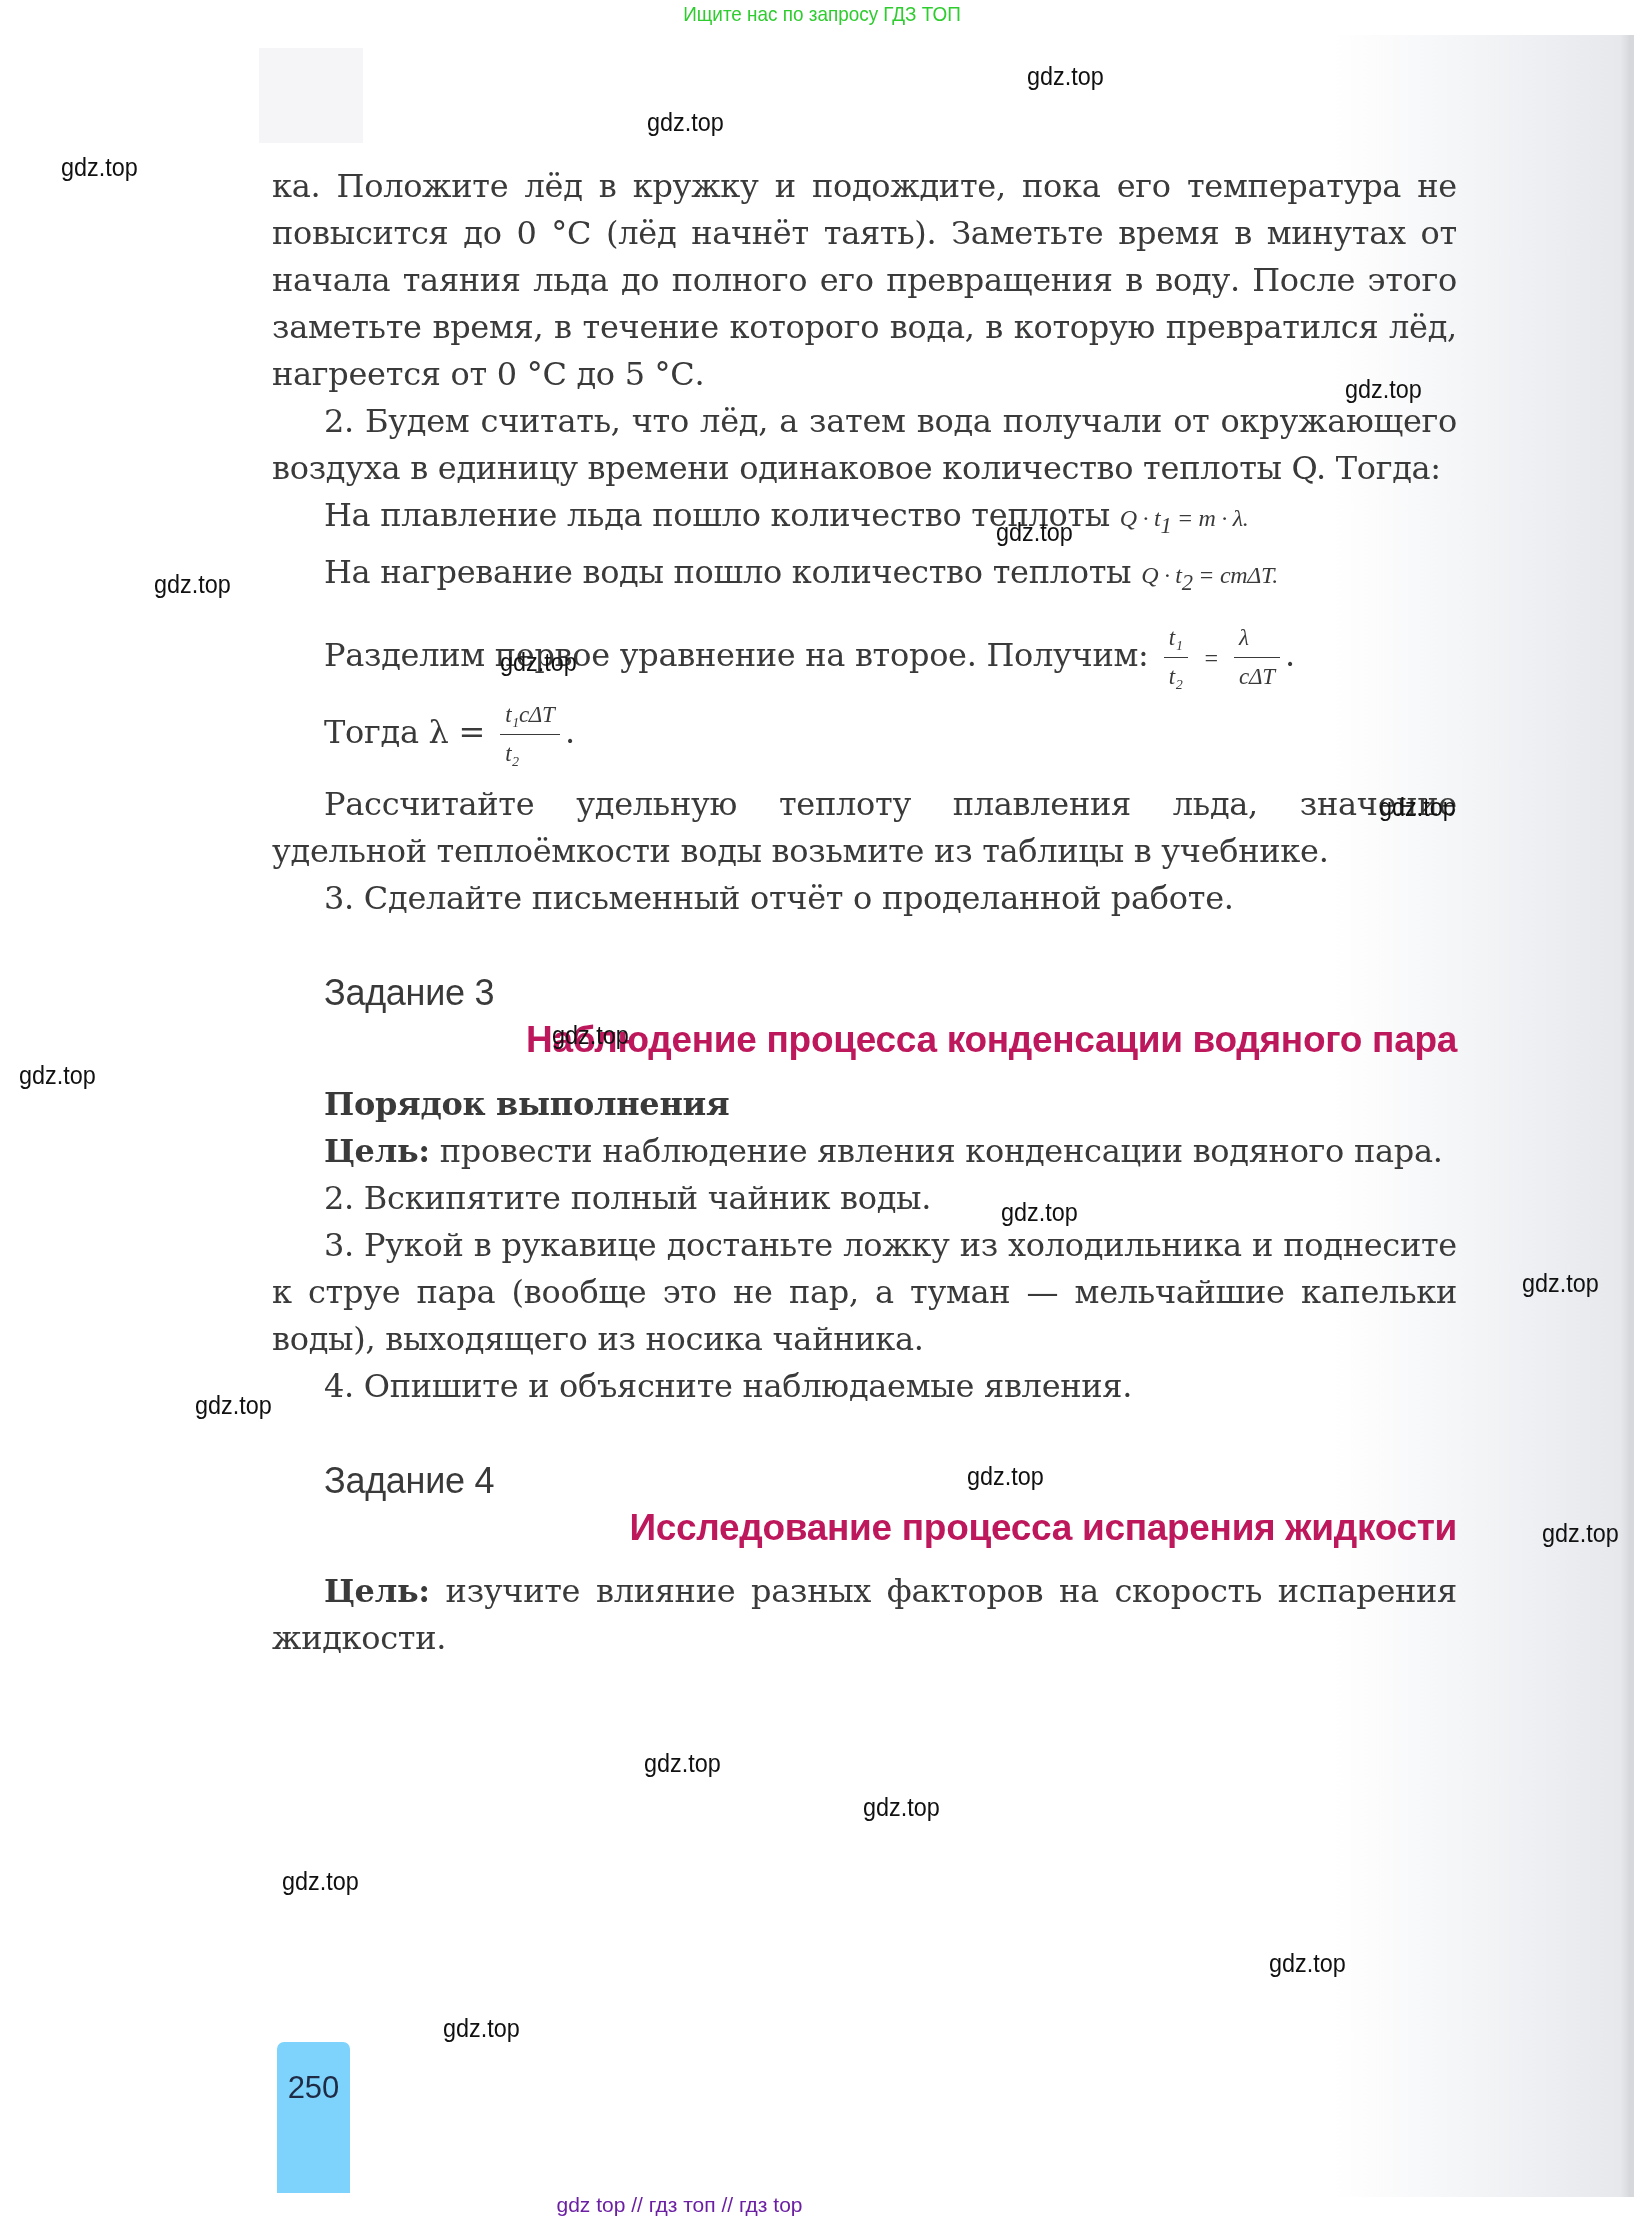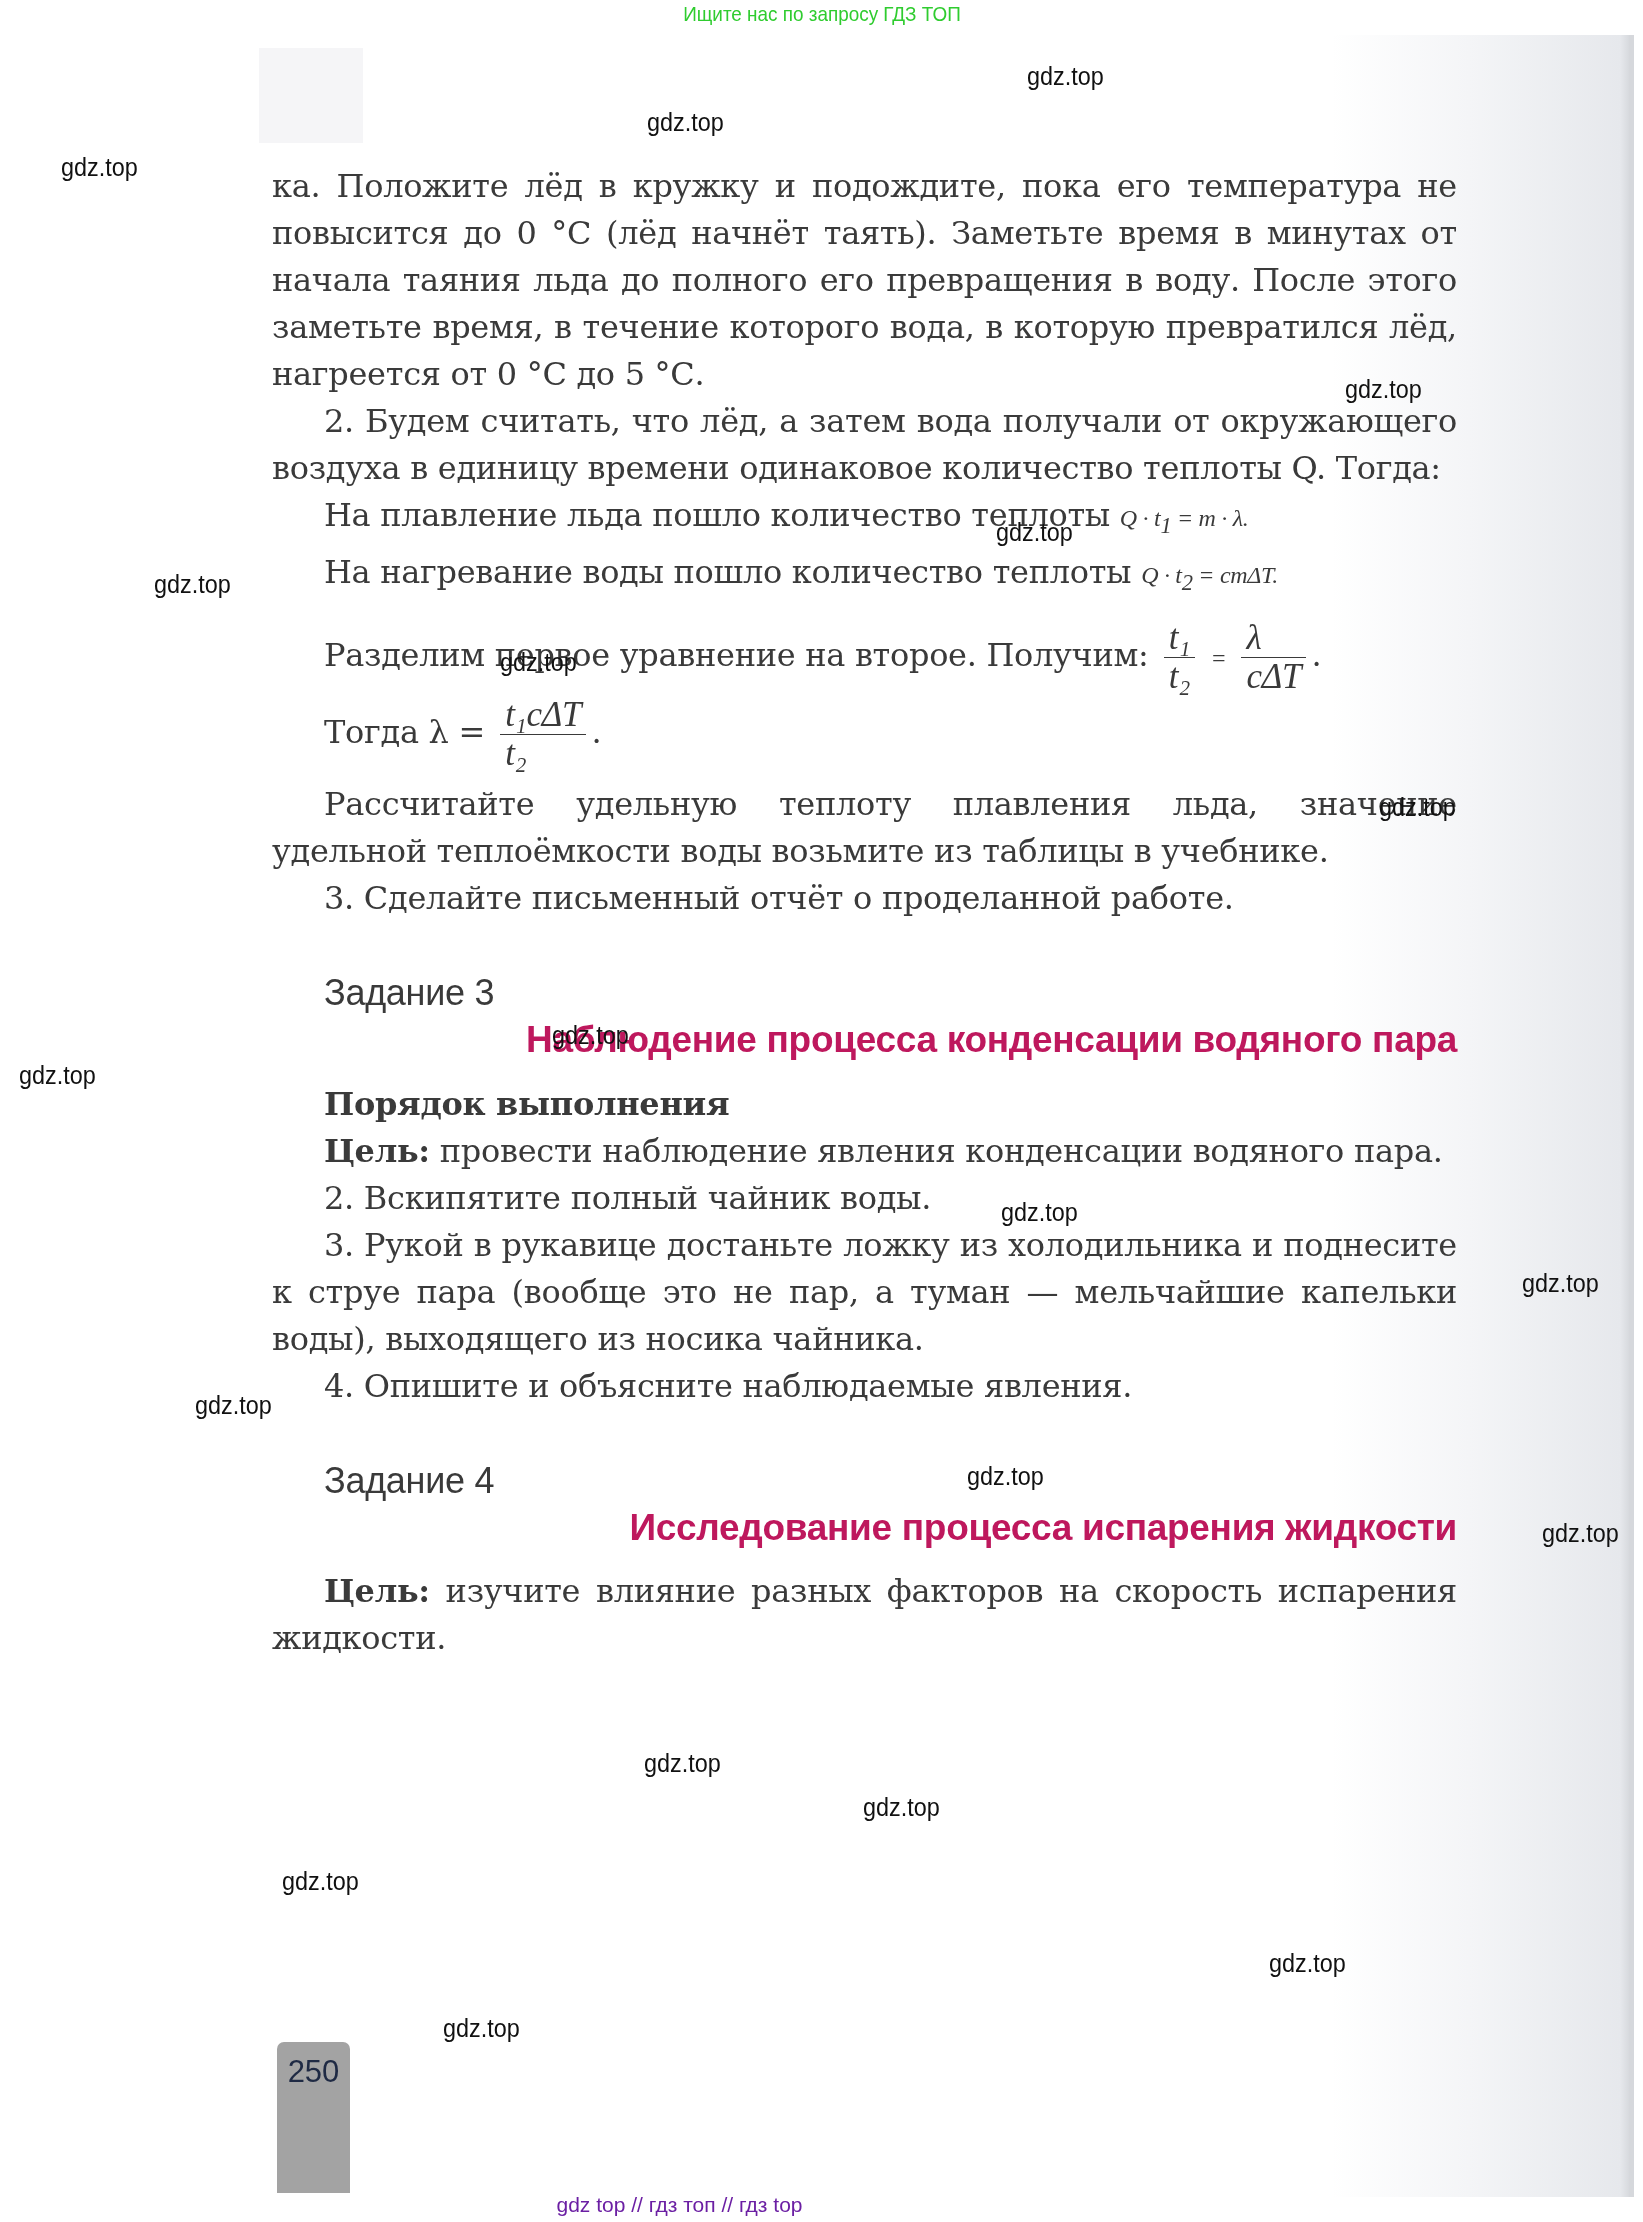--- a/index.html
+++ b/index.html
@@ -27,31 +27,31 @@
     .content {
       position: absolute; left: 272px; top: 163px; width: 1185px;
       color: #3a3a3a; font-size: 32px; line-height: 47px;
       font-family: "DejaVu Serif", serif; letter-spacing: -0.3px;
     }
     .p { margin: 0; text-align: justify; text-align-last: left; }
     .ind { text-indent: 52px; }
     .in2 { padding-left: 52px; }
     .math { font-style: italic; font-family: "Liberation Serif", serif; font-size: 24px; }
     sub { font-size: 22.5px; font-style: italic; font-family: "Liberation Serif", serif; }
-    .frac { display: inline-block; vertical-align: middle; font-family: "Liberation Serif", serif; font-style: italic; font-size: 35px; line-height: 38px; margin: 0 5.2px; }
+    .frac { display: inline-block; vertical-align: middle; font-family: "Liberation Serif", serif; font-style: italic; font-size: 23px; line-height: 38px; margin: 0 5.2px; }
     .frac .num { display: block; border-bottom: 1.7px solid #3a3a3a; padding: 0 5.2px; }
     .frac .den { display: block; padding: 0 5.2px; }
     .task-label { font-family: "Liberation Sans", sans-serif; font-size: 36px; color: #3a3a3a; margin-top: 47px; line-height: 47px; padding-left: 52px; }
     .task-title { font-family: "Liberation Sans", sans-serif; font-weight: bold; font-size: 37px; color: #be185d; line-height: 47px; padding-left: 52px; margin-bottom: 17.3px; text-align: right; }
     .bold { font-weight: bold; }
     .page-tab {
       position: absolute; left: 277px; top: 2042px; width: 73px; height: 151px;
-      background: #a3a3a3; border-radius: 7px 7px 0 0;
+      background: #7dd3fc; border-radius: 7px 7px 0 0;
       font-family: "Liberation Sans", sans-serif; font-size: 31px; color: #1f2a44;
-      text-align: center; padding-top: 12px; box-sizing: border-box;
+      text-align: center; padding-top: 28px; box-sizing: border-box;
     }
     .wm {
       position: absolute; font-family: "Liberation Sans", sans-serif; font-size: 26px;
       color: #111; transform: scaleX(0.9); transform-origin: left top; white-space: nowrap;
     }
     .footer {
       position: absolute; top: 2193px; left: 0; width: 1359px; text-align: center;
       color: #6b1fa3; font-family: "Liberation Sans", sans-serif; font-size: 21px;
     }
   </style>

